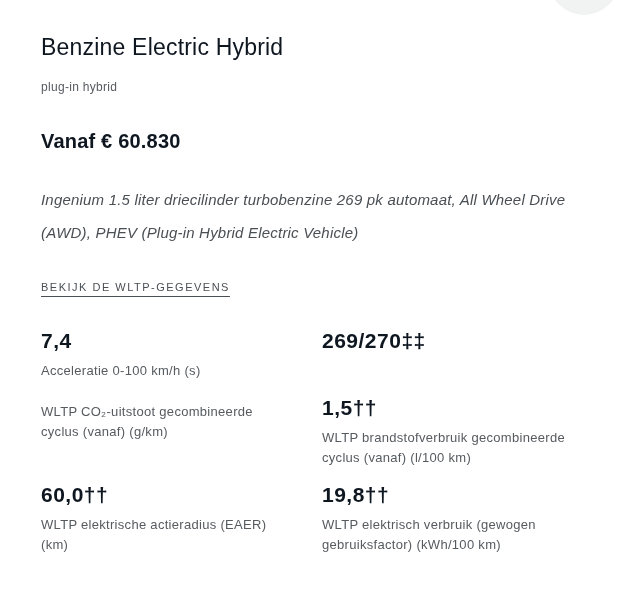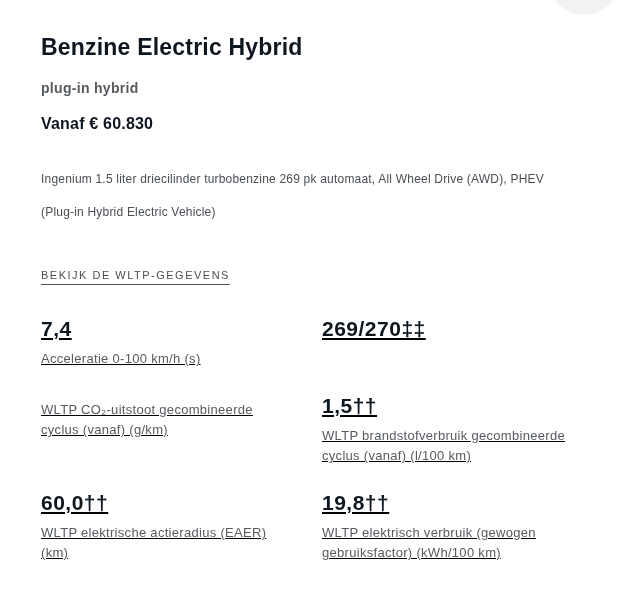--- a/index.html
+++ b/index.html
@@ -21,63 +21,62 @@
     left:549px; top:-55px;
     width:70px; height:70px;
     border-radius:50%;
     background:var(--circle);
   }
   .content{
     padding:34px 40px 0 41px;
   }
   .title{
     font-size:23px;
-    font-weight:700;
+    font-weight:400;
     color:var(--text-dark);
     letter-spacing:.2px;
     margin-bottom:19px;
   }
   .subtitle{
-    font-size:14px;
+    font-size:12px;
     color:var(--label-gray);
     letter-spacing:.3px;
-    margin-bottom:19px;
-    font-weight:bold;
+    margin-bottom:36px;
   }
   .price{
-    font-size:16px;
+    font-size:20px;
     font-weight:700;
     color:var(--text-dark);
     letter-spacing:.2px;
     margin-bottom:30px;
   }
   .description{
-    font-size:12px;
+    font-size:15px;
     color:var(--text-gray);
     line-height:33px;
     letter-spacing:.2px;
     max-width:535px;
-    margin-bottom:36px;
+    margin-bottom:28px;
+    font-style:italic;
   }
   .wltp-link{
     display:inline-block;
     font-size:11px;
     color:var(--text-gray);
     letter-spacing:1.5px;
     text-transform:uppercase;
     text-decoration:underline;
     text-underline-offset:5px;
     cursor:pointer;
   }
   .specs{
     margin-top:33px;
     display:grid;
     grid-template-columns:281px 1fr;
-    row-gap:24px;
-    text-decoration:underline;
+    row-gap:14px;
   }
   .spec-value{
     font-size:21px;
     font-weight:700;
     color:var(--text-dark);
     letter-spacing:.5px;
     line-height:26px;
   }
   .spec-label{
     margin-top:7px;

